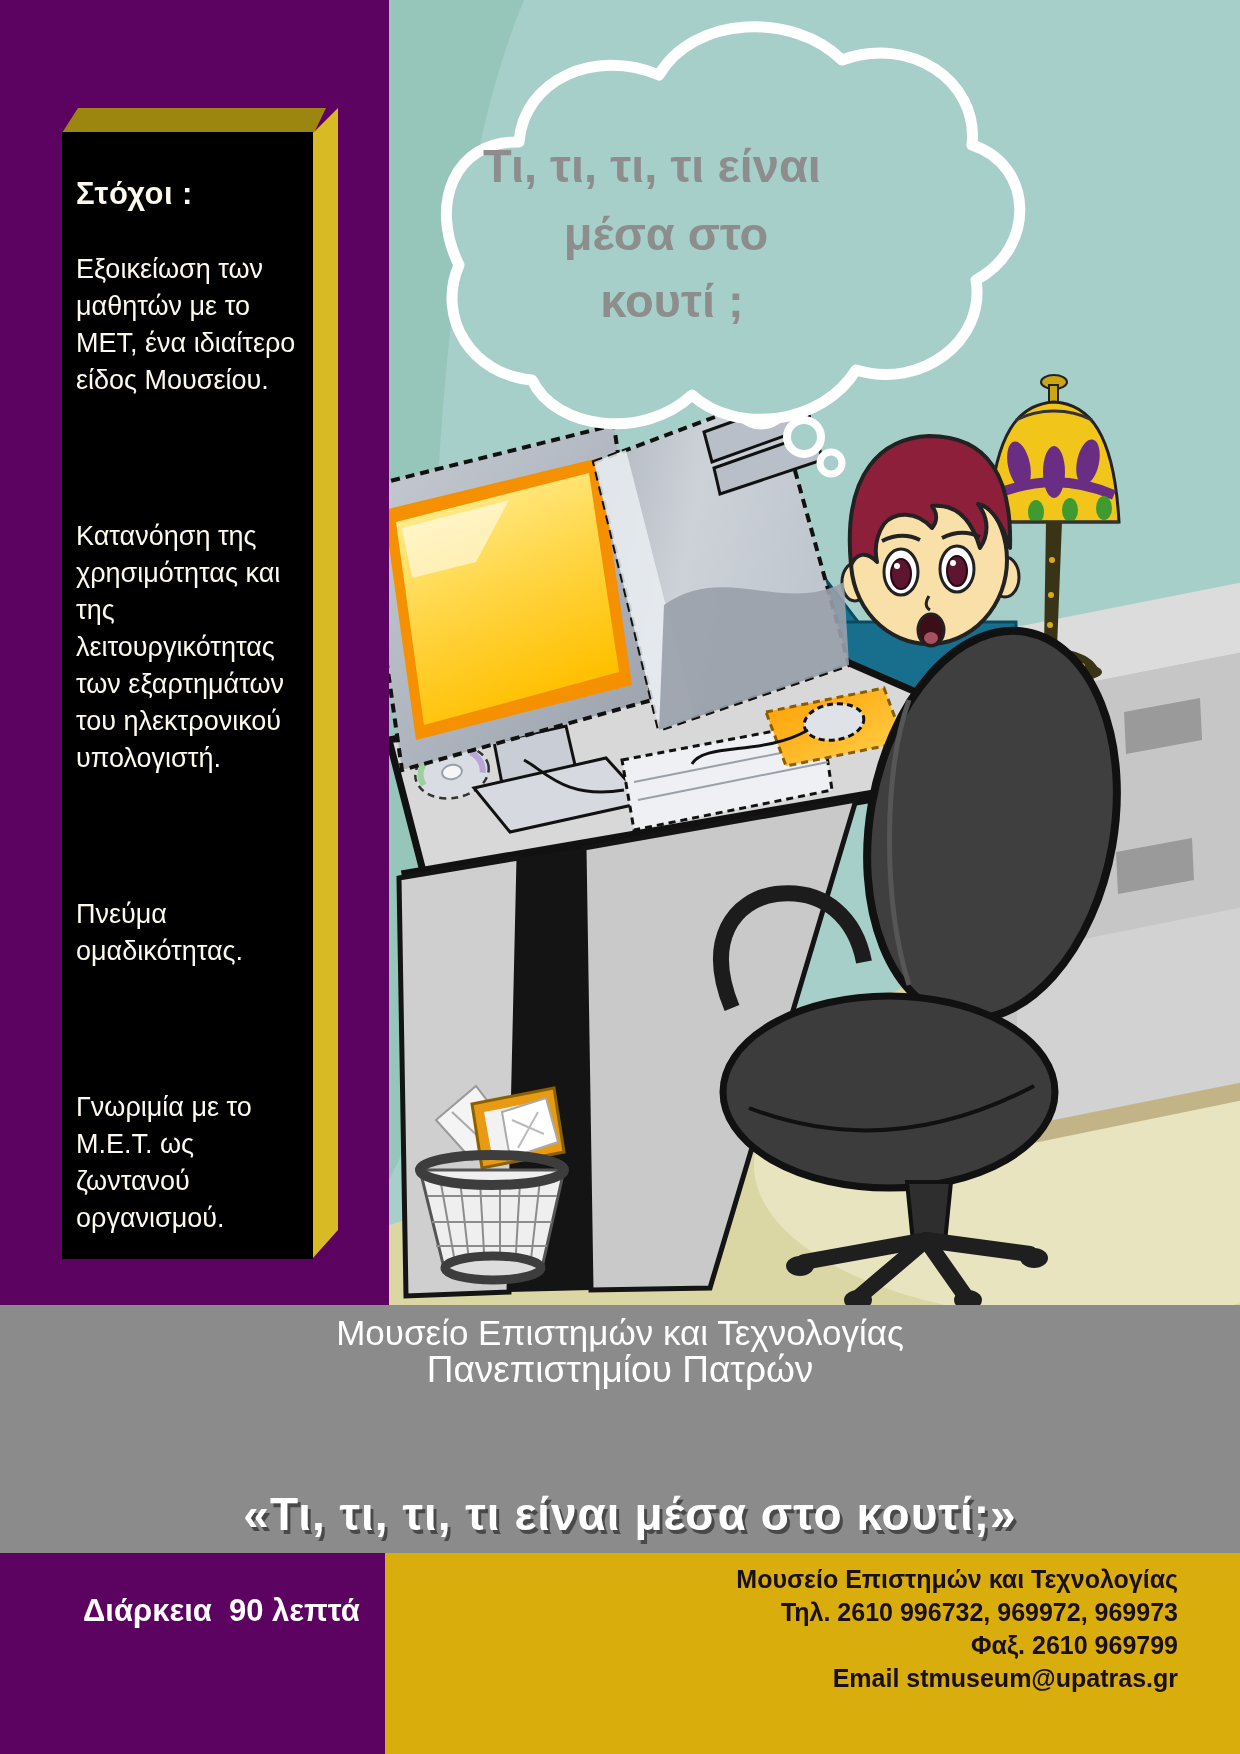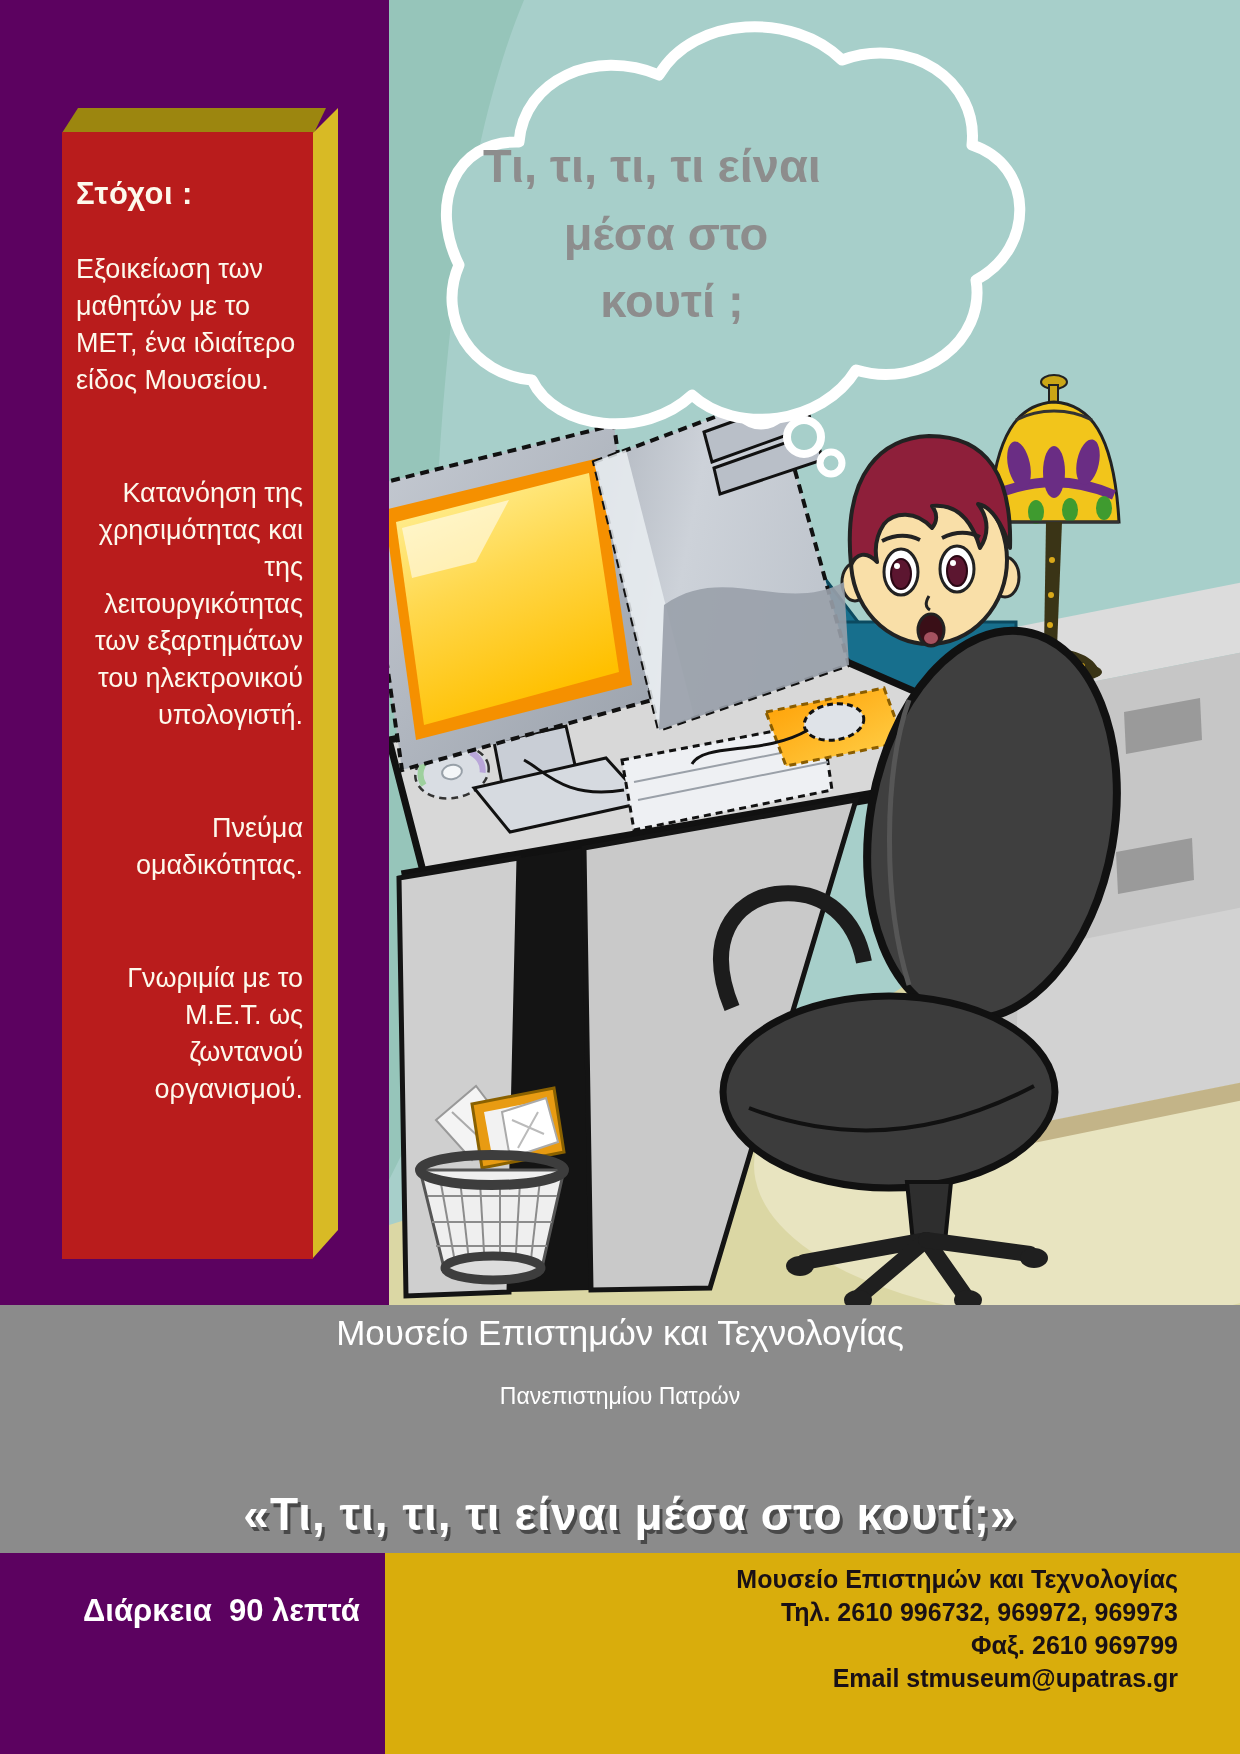--- a/index.html
+++ b/index.html
@@ -13,38 +13,38 @@
     background:#9c860f;
     clip-path:polygon(0px 33px,16px 8px,264px 8px,252px 33px);
   }
   .gold-box-right{
     position:absolute;left:313px;top:108px;width:26px;height:1152px;
     background:#d8ba25;
     clip-path:polygon(0px 25px,25px 0px,25px 1122px,0px 1150px);
   }
   .gold-box-front{
     position:absolute;left:62px;top:132px;width:251px;height:1127px;
-    background:#b91c1c;color:#fdf9ec;
+    background:#000000;color:#fdf9ec;
     padding:44px 10px 0 14px;box-sizing:border-box;
   }
   .gold-box-front .box-title{
     font-size:31px;font-weight:bold;letter-spacing:.5px;line-height:36px;
   }
   .goal{font-size:27px;line-height:37px;margin:0 0 0 0;}
   .goal.first{margin-top:39px;}
-  .goal + .goal{margin-top:76px;text-align:right;}
+  .goal + .goal{margin-top:119px;}
   
   .scene{position:absolute;left:389px;top:0;width:855px;height:1305px;}
   
   .gray-band{
     position:absolute;left:0;top:1305px;width:1240px;height:248px;
     background:#8b8b8b;color:#ffffff;text-align:center;
   }
   .band-line1{position:absolute;left:0;width:100%;top:8px;font-size:35px;}
-  .band-line2{position:absolute;left:0;width:100%;top:78px;font-size:23px;}
+  .band-line2{position:absolute;left:0;width:100%;top:44px;font-size:37px;}
   .band-sub  {position:absolute;left:0;width:100%;top:128px;font-size:26px;font-weight:300;}
   .band-headline{
     position:absolute;left:10px;width:100%;top:182px;font-size:46px;font-weight:bold;
     letter-spacing:1px;text-shadow:3px 4px 0 rgba(70,70,70,.95);
   }
   
   .footer-purple{
     position:absolute;left:0;top:1553px;width:385px;height:201px;background:#5c0260;
   }
   .duration{

